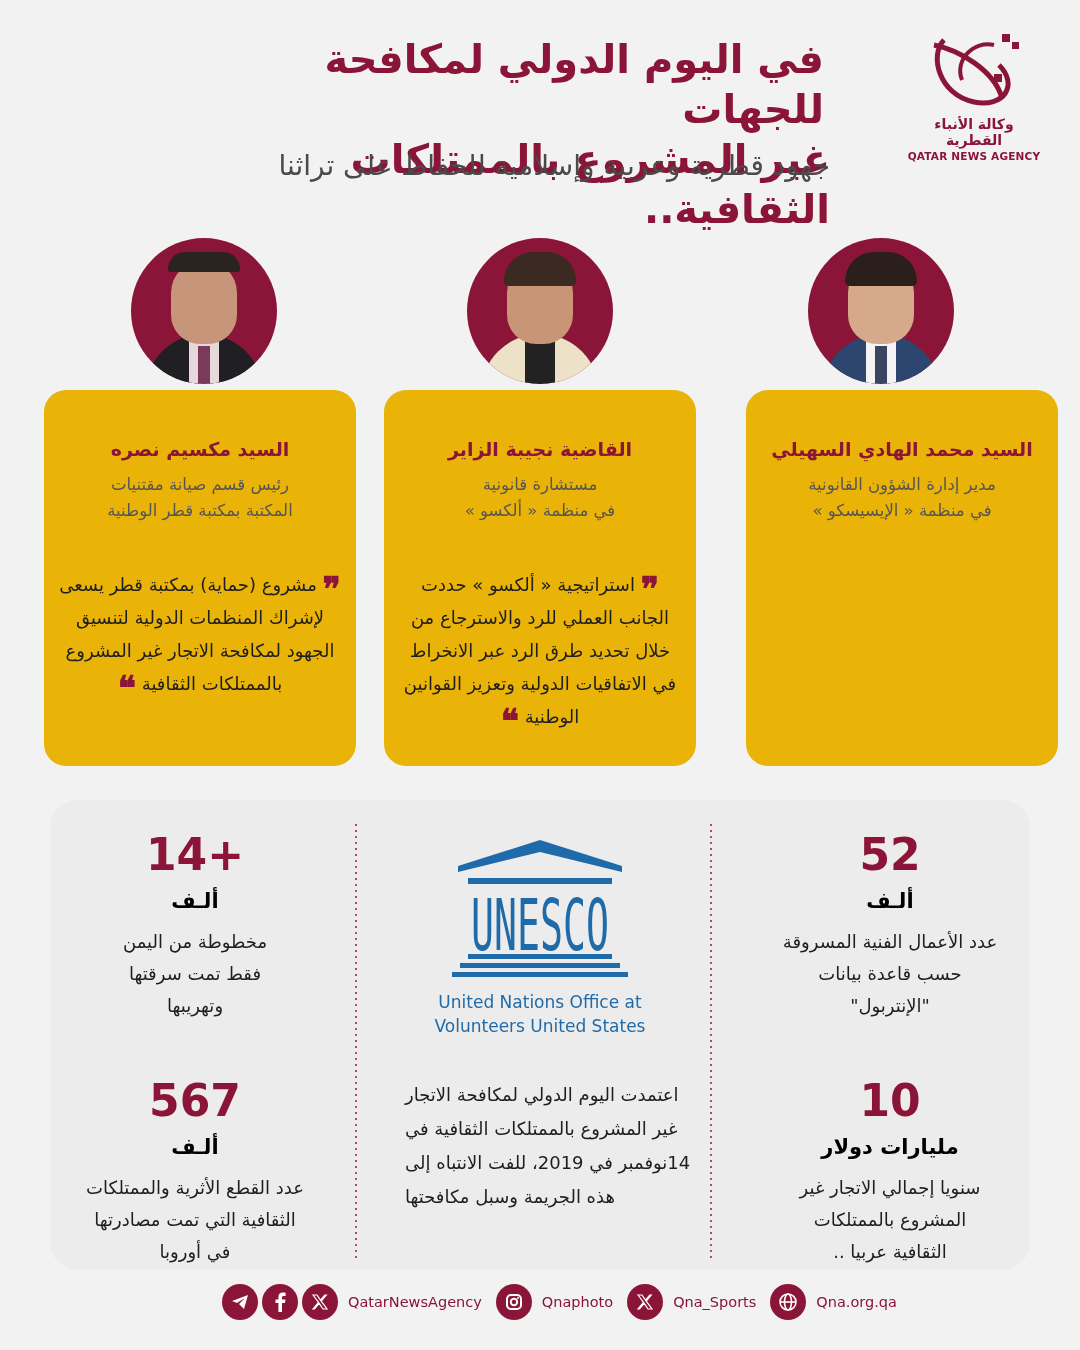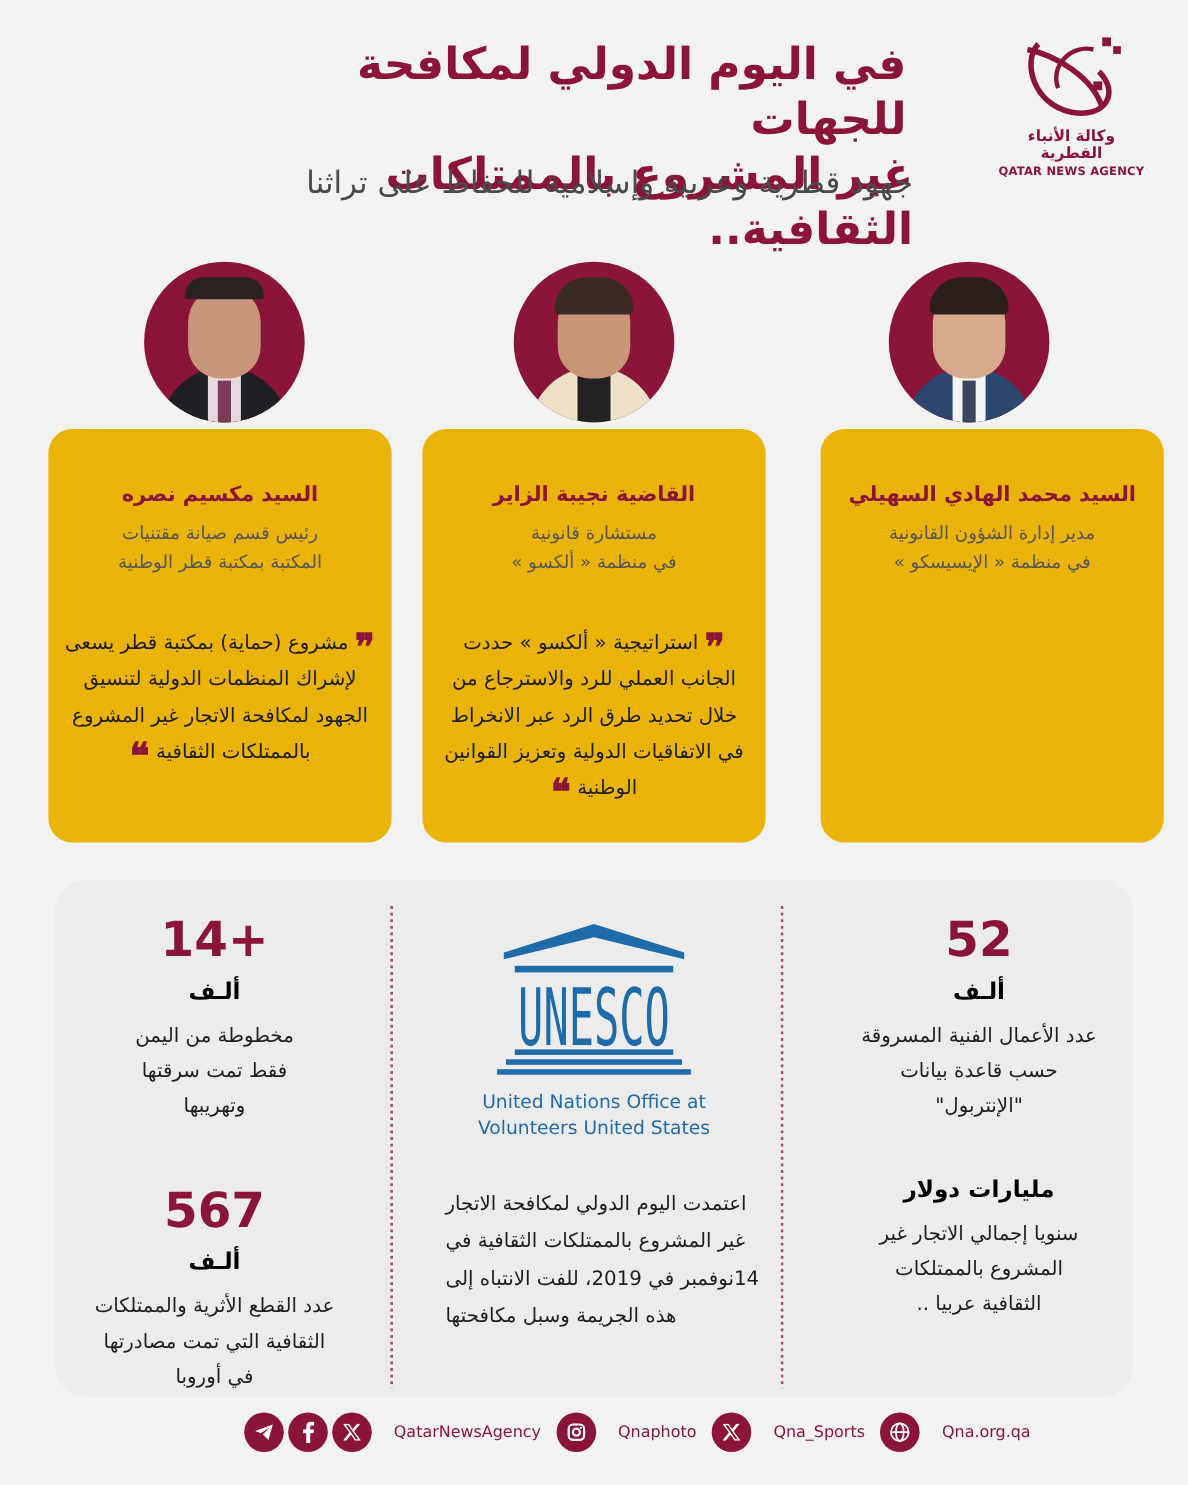--- a/index.html
+++ b/index.html
@@ -124,21 +124,21 @@
   
   .footer {
     position: absolute; top: 1284px; left: 222px; height: 36px;
     display: flex; align-items: center; direction: ltr;
   }
   .fi {
     width: 36px; height: 36px; border-radius: 50%; background: #8a1538;
     display: inline-flex; align-items: center; justify-content: center; margin-right: 4px;
   }
   .fi svg { display: block; }
-  .ft { color: #8a1538; font-size: 14.5px; margin: 0 14px 0 16px; }
+  .ft { color: #8a1538; font-size: 14.5px; margin: 0 14px 0 6px; }
 </style>
 </head>
 <body>
 
 <div class="header-title">
   <div class="line1">في اليوم الدولي لمكافحة للجهات</div>
   <div>غير المشروع بالممتلكات الثقافية..</div>
 </div>
 <div class="header-sub">جهود قطرية وعربية وإسلامية للحفاظ على تراثنا</div>
 
@@ -218,20 +218,21 @@
   <div class="num">52</div>
   <div class="unit">ألـف</div>
   <div class="desc" style="padding:0 30px;">عدد الأعمال الفنية المسروقة حسب قاعدة بيانات "الإنتربول"</div>
 </div>
 <div class="stat s-14">
   <div class="num">14+</div>
   <div class="unit">ألـف</div>
   <div class="desc" style="padding:0 50px;">مخطوطة من اليمن فقط تمت سرقتها وتهريبها</div>
 </div>
 <div class="stat s-10">
+  <div class="num">10</div>
   <div class="unit">مليارات دولار</div>
   <div class="desc" style="padding:0 40px;">سنويا إجمالي الاتجار غير المشروع بالممتلكات الثقافية عربيا ..</div>
 </div>
 <div class="stat s-567">
   <div class="num">567</div>
   <div class="unit">ألـف</div>
   <div class="desc" style="padding:0 26px;">عدد القطع الأثرية والممتلكات الثقافية التي تمت مصادرتها في أوروبا</div>
 </div>
 
 <div class="unesco">

